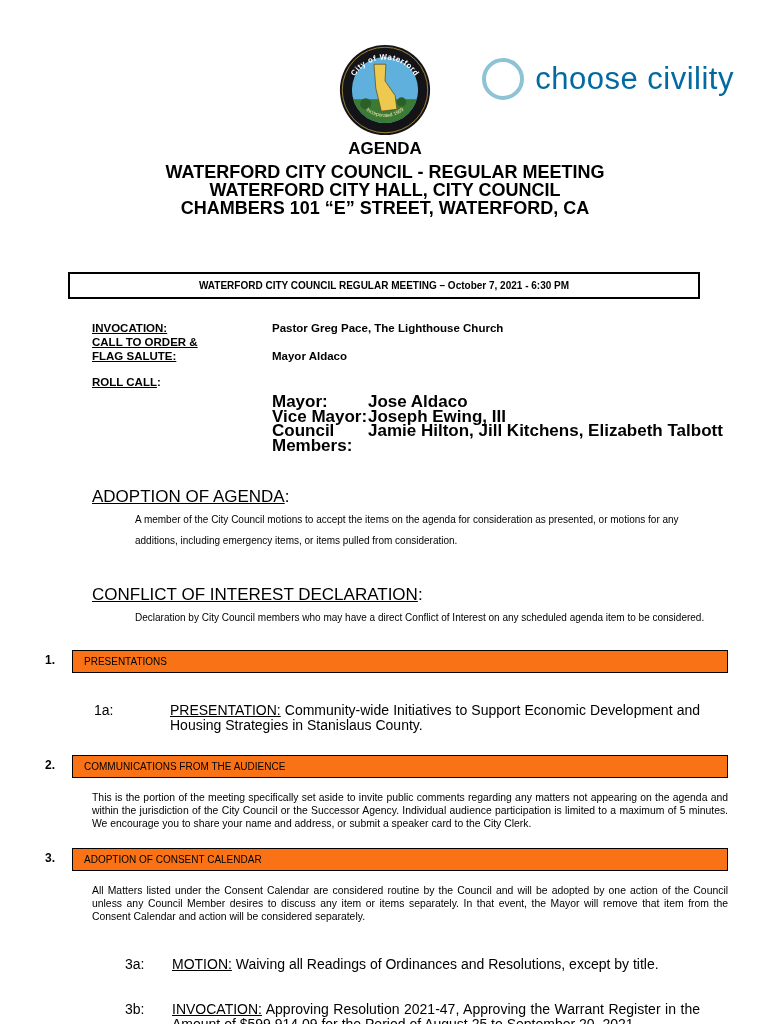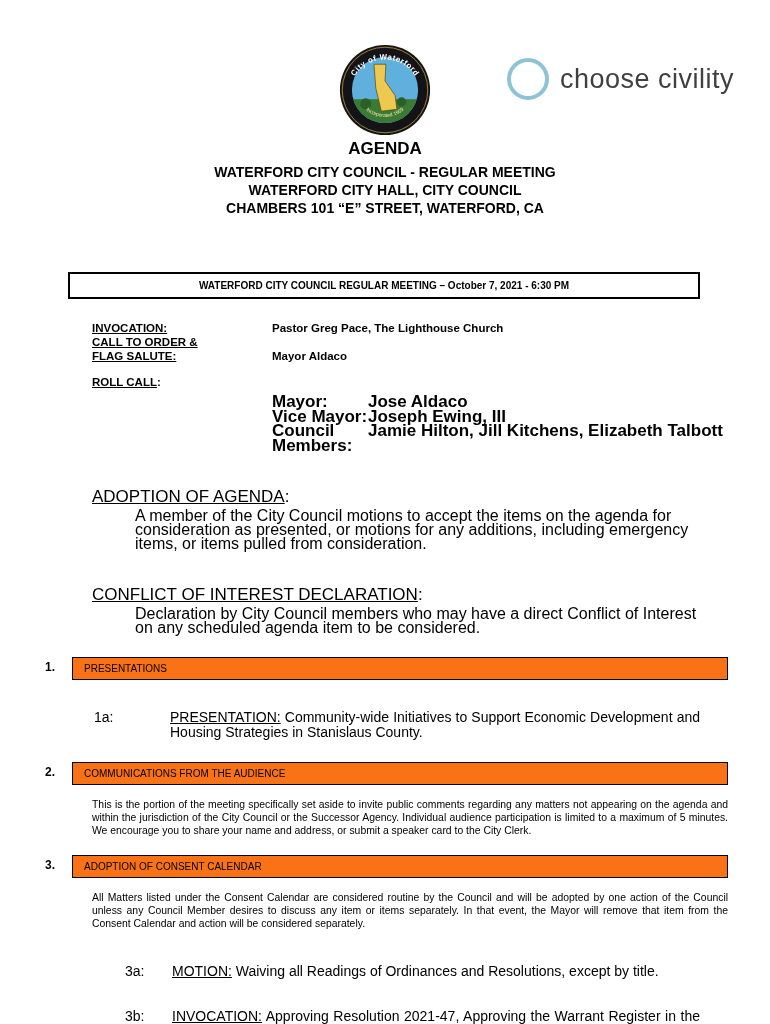--- a/index.html
+++ b/index.html
@@ -9,47 +9,47 @@
     font-family:"Liberation Sans", sans-serif; color:#000;
     position:relative; overflow:hidden;
   }
 
   
   .logo-row { position:relative; height:137px; }
   .seal { position:absolute; left:50%; top:44px; transform:translateX(-50%);
           width:92px; height:92px; }
   .civility { position:absolute; right:36px; top:58px; display:flex; align-items:center; gap:11px; }
   .civility-ring { width:42px; height:42px; border:4px solid #8ec3d6; border-radius:50%; background:#fff; }
-  .civility-text { font-size:27px; color:#404040; letter-spacing:0.5px; }
+  .civility-text { font-size:31px; color:#0369a1; letter-spacing:0.5px; }
 
   
   .title-block { text-align:center; margin-top:2px; }
   .agenda-title { font-size:17px; font-weight:bold; margin-bottom:4px; }
-  .subtitle { font-size:14px; font-weight:bold; line-height:18px; }
+  .subtitle { font-size:18px; font-weight:bold; line-height:18px; }
 
   
   .banner {
     margin:55px 70px 0 68px; border:2px solid #000;
     font-weight:bold; font-size:10px; text-align:center; padding:6px 16px;
   }
 
   
   .prelim { margin:22px 42px 0 92px; }
   .kv { display:grid; grid-template-columns:180px 1fr; font-size:11.5px; font-weight:bold; line-height:14px; }
   .kv .value { align-self:end; }
   .ul { text-decoration:underline; }
   .mt15 { margin-top:15px; }
   .mt13 { margin-top:13px; }
   .roll-label { font-size:11.5px; font-weight:bold; margin-top:13px; }
   .roll-rows { margin:7px 0 0 180px; display:grid; grid-template-columns:96px 1fr;
                font-size:17px; font-weight:bold; line-height:14.5px; }
 
   .decl { margin-top:34px; }
   .decl-label { font-size:17px; font-weight:normal; }
-  .decl-text { margin:2px 12px 0 43px; font-size:16px; line-height:14px; }
+  .decl-text { margin:2px 12px 0 43px; font-size:10px; line-height:21px; }
 
   
   .section-head { display:flex; margin:22px 42px 0 45px; align-items:flex-start; }
   .section-head.s2 { margin-top:22px; }
   .section-head.s3 { margin-top:18px; }
   .sec-num { width:27px; font-size:12px; font-weight:bold; padding-top:3px; }
   .sec-bar { flex:1; background:#f97316; border:1px solid #000;
              font-weight:normal; font-size:10px; padding:5px 11px; }
 
   .intro { margin:13px 42px 0 92px; font-size:10.4px; line-height:13px; text-align:justify; }

